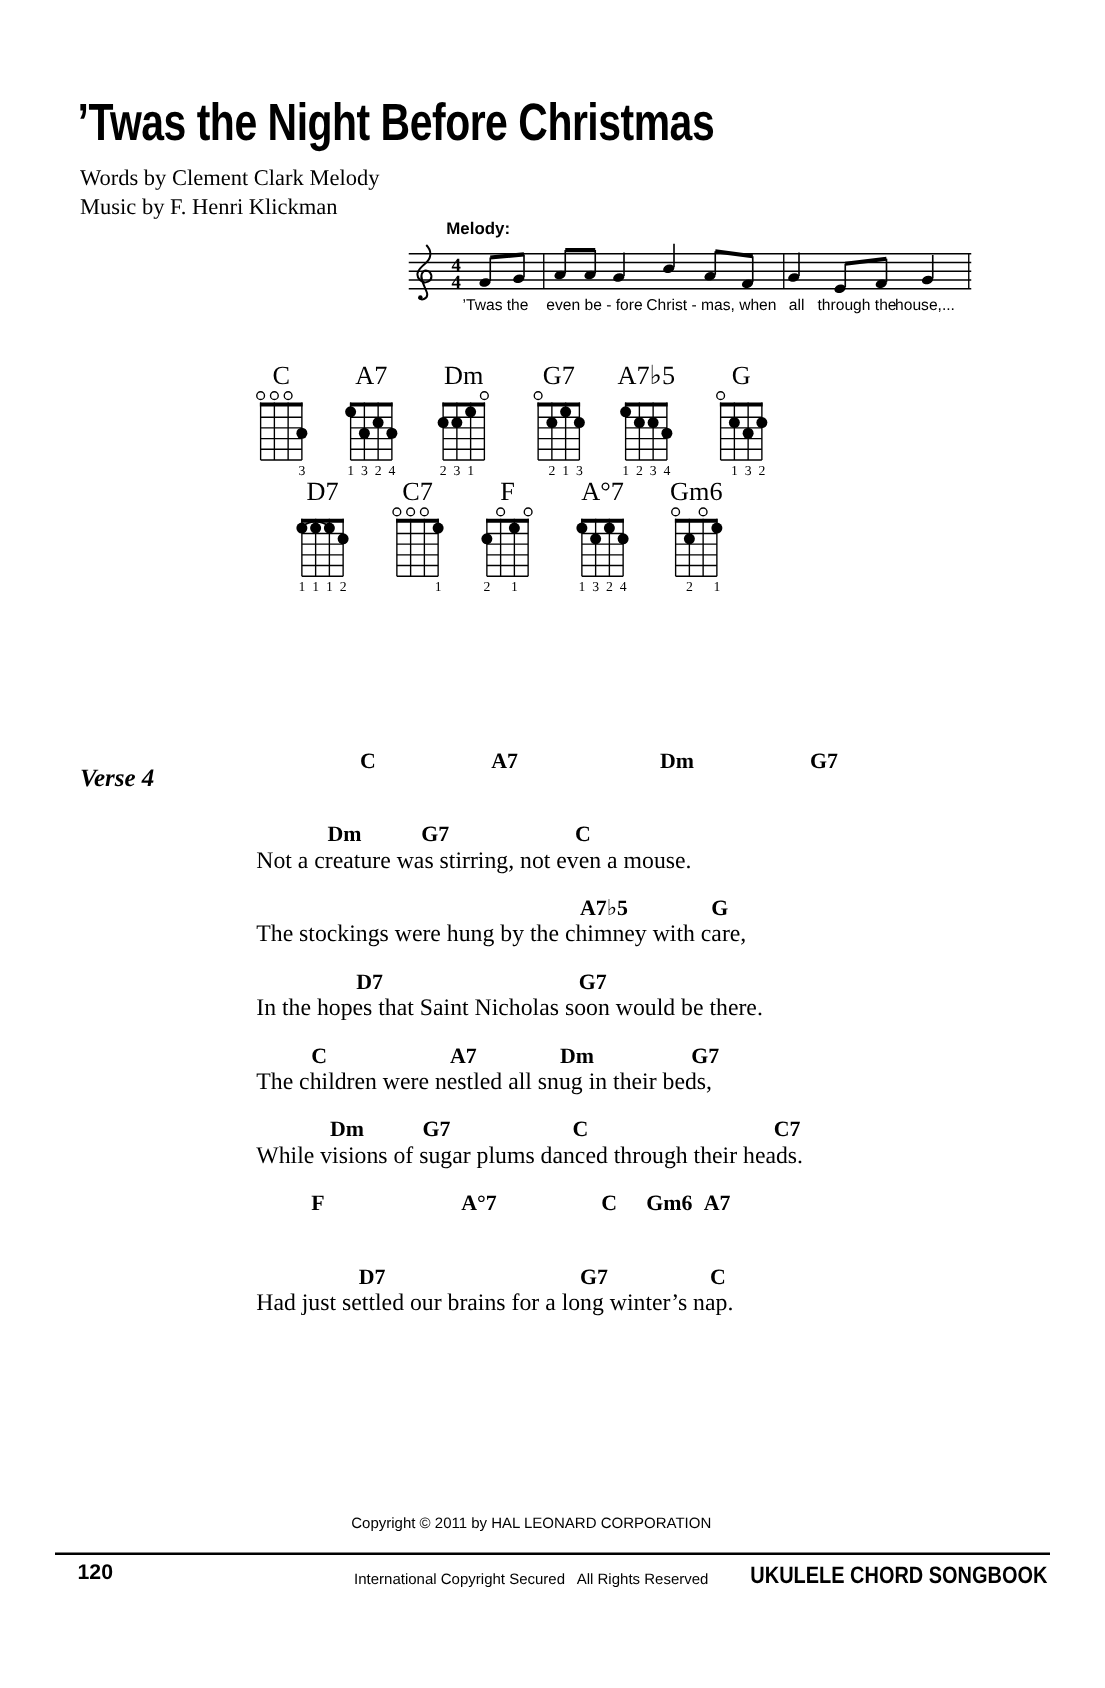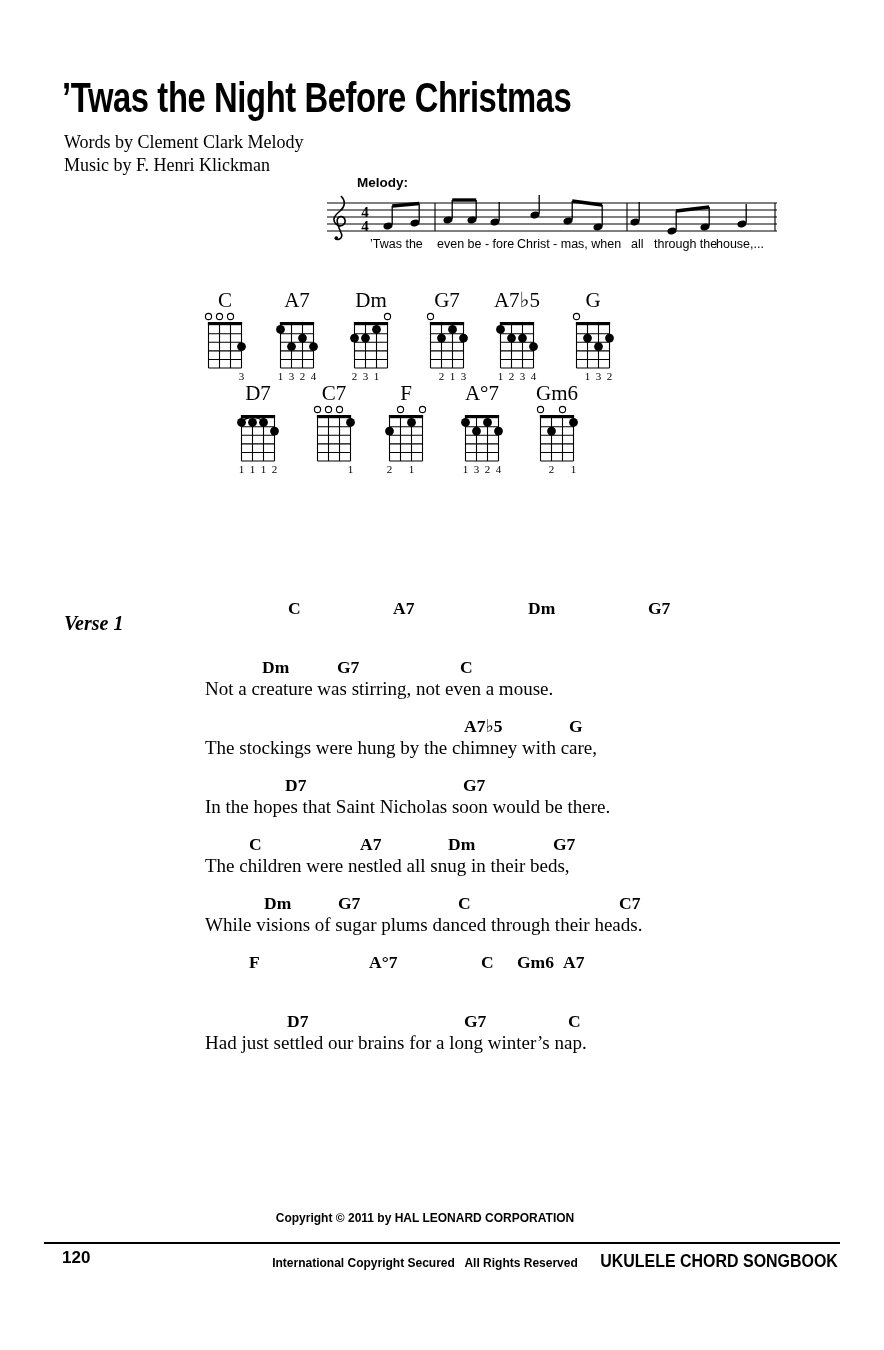--- a/index.html
+++ b/index.html
@@ -20,21 +20,21 @@
   .note-head{fill:#000;}
   .stem{stroke:#000;stroke-width:1.3;}
   .beam{stroke:#000;stroke-width:3.4;}
   .fret-line,.string-line{stroke:#000;stroke-width:1.1;}
   .verse-label{position:absolute;left:64px;top:612px;font-weight:bold;font-style:italic;font-size:20px;}
   #verse-lines{position:absolute;left:205px;top:598px;width:670px;}
   .couplet{position:absolute;left:0;width:670px;height:59px;}
   .vchord{position:absolute;top:0;font-weight:bold;font-size:17.5px;white-space:pre;}
   .vlyric{position:absolute;top:21px;font-size:19px;white-space:pre;}
   .copyright{position:absolute;left:180px;top:1181px;width:490px;text-align:center;
-         font-family:"Liberation Sans","DejaVu Sans",sans-serif;font-size:12px;line-height:15px;white-space:pre;font-weight:bold;}
+         font-family:"Liberation Sans","DejaVu Sans",sans-serif;font-size:12px;line-height:15px;white-space:pre;}
   .footer-rule{position:absolute;left:44px;top:1242px;width:796px;height:2px;background:#000;}
   .page-number{position:absolute;left:62px;top:1248px;font-family:"Liberation Sans","DejaVu Sans",sans-serif;
          font-weight:bold;font-size:17px;}
   .book-title{position:absolute;right:46px;top:1250px;font-family:"Liberation Sans","DejaVu Sans",sans-serif;
          font-weight:bold;font-size:19px;white-space:nowrap;transform:scaleX(0.84);transform-origin:100% 50%;}
   .ts{font-family:"Liberation Serif",serif;font-weight:bold;font-size:15px;text-anchor:middle;}
   .finger{font-family:"Liberation Serif",serif;font-size:11px;text-anchor:middle;}
 </style>
 </head>
 <body>
@@ -304,21 +304,21 @@
           <line x1="7.5" y1="38.879999999999995" x2="40.5" y2="38.879999999999995" class="fret-line"></line>
           <line x1="7.5" y1="47.44" x2="40.5" y2="47.44" class="fret-line"></line>
           <line x1="7.5" y1="56" x2="40.5" y2="56" class="fret-line"></line>
           <circle cx="40.5" cy="17.479999999999997" r="4.4" fill="#000"></circle>
           <circle cx="18.5" cy="26.04" r="4.4" fill="#000"></circle>
           <text x="18.5" y="68" class="finger">2</text>
           <text x="40.5" y="68" class="finger">1</text>
         </svg></div>
     </div>
 
-  <div class="verse-label">Verse 1</div>
+  <div class="verse-label">Verse 4</div>
   <div id="verse-lines">
       <div class="couplet" style="top: 0px;">
         <span class="vchord" style="left: 83px;">C</span>
         <span class="vchord" style="left: 188px;">A7</span>
         <span class="vchord" style="left: 323px;">Dm</span>
         <span class="vchord" style="left: 443px;">G7</span>
       </div>
       <div class="couplet" style="top: 59px;">
         <span class="vchord" style="left: 57px;">Dm</span>
         <span class="vchord" style="left: 132px;">G7</span>

